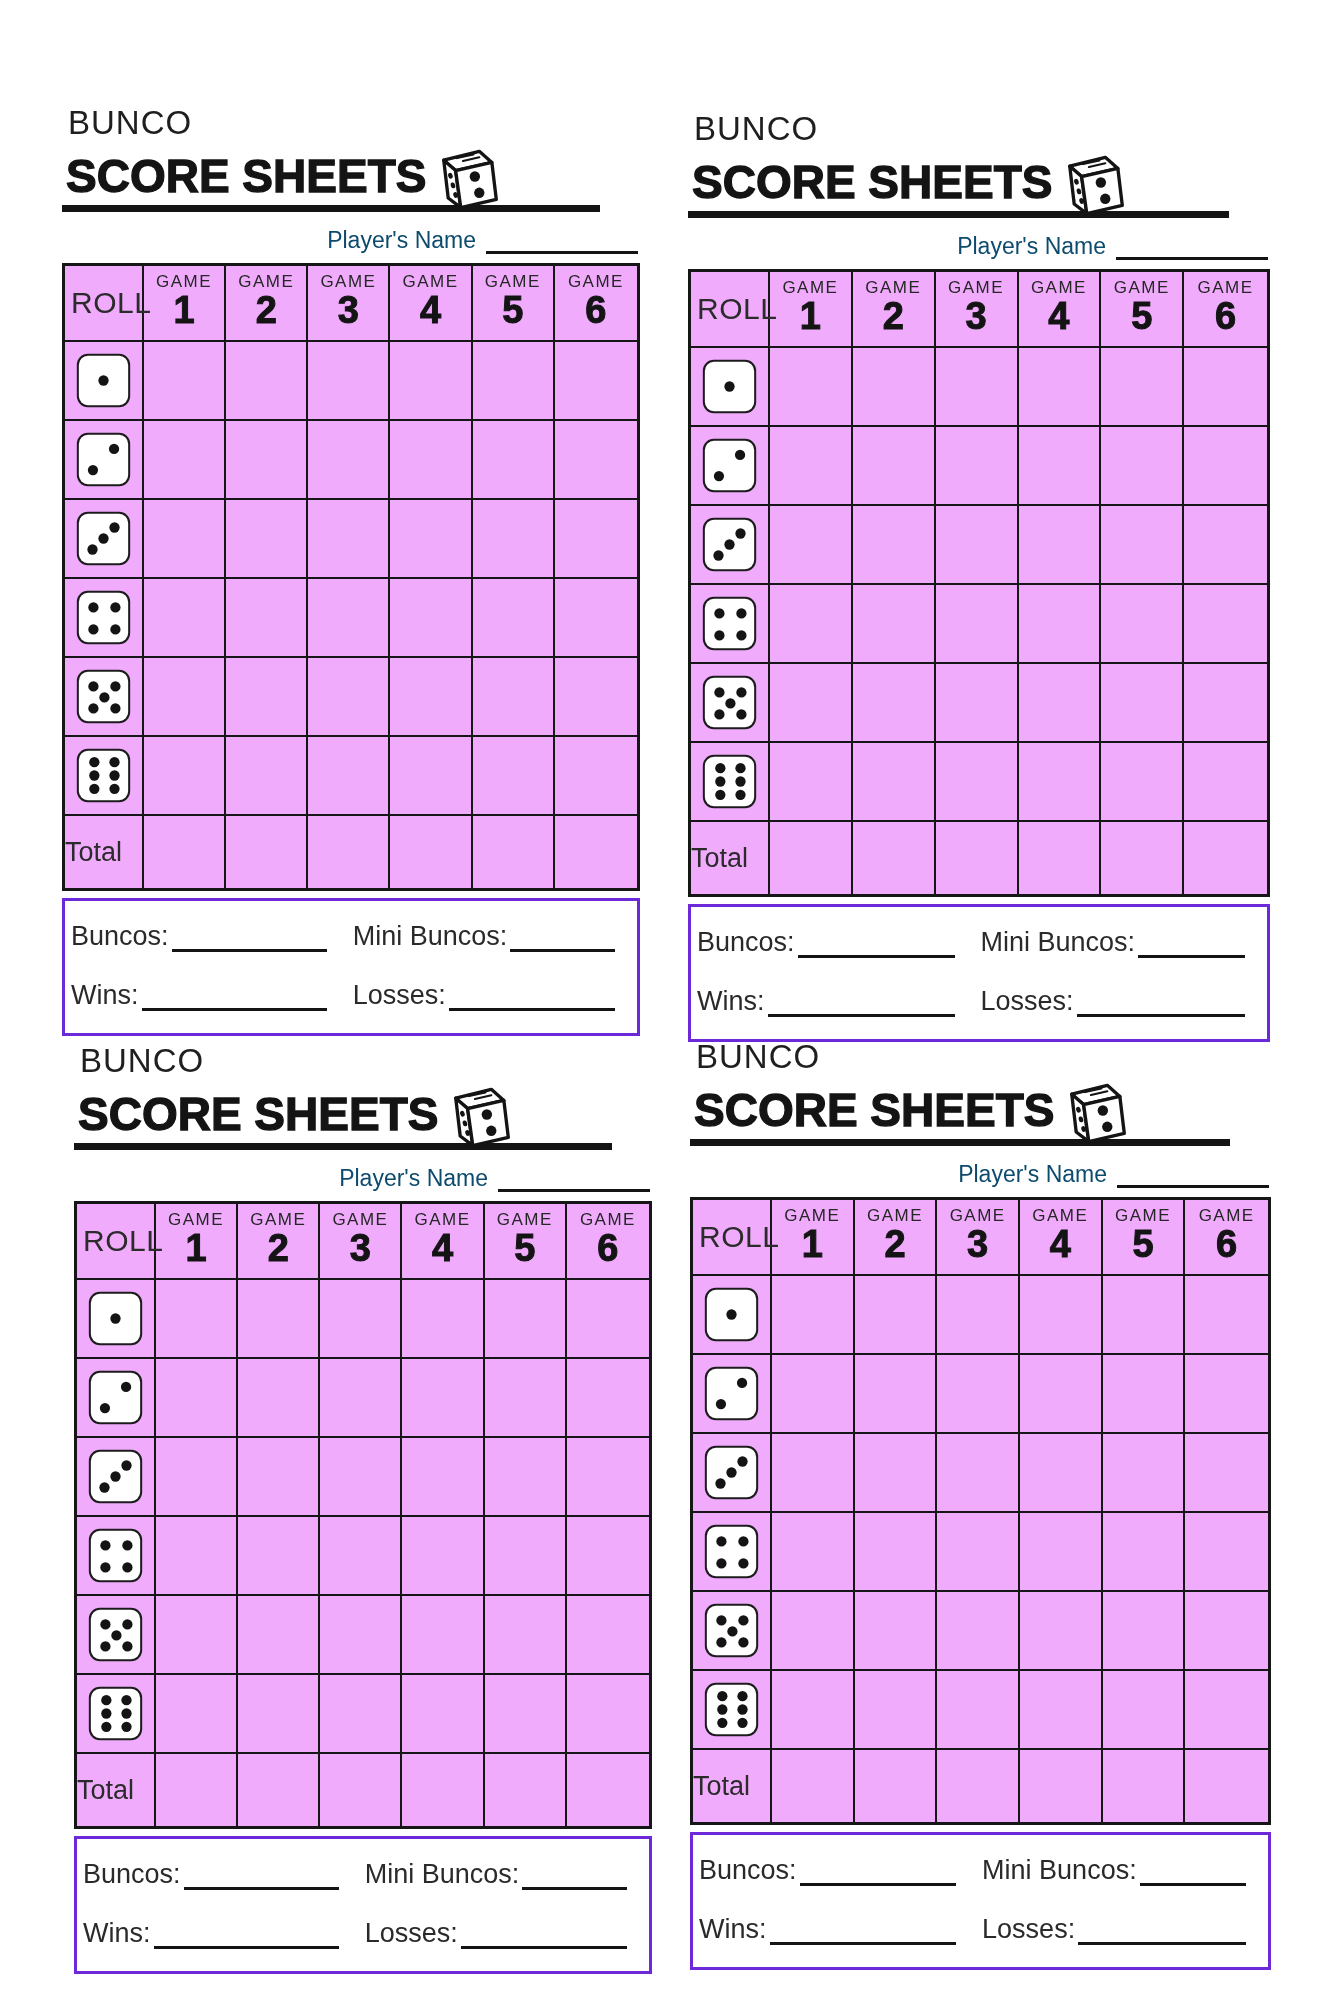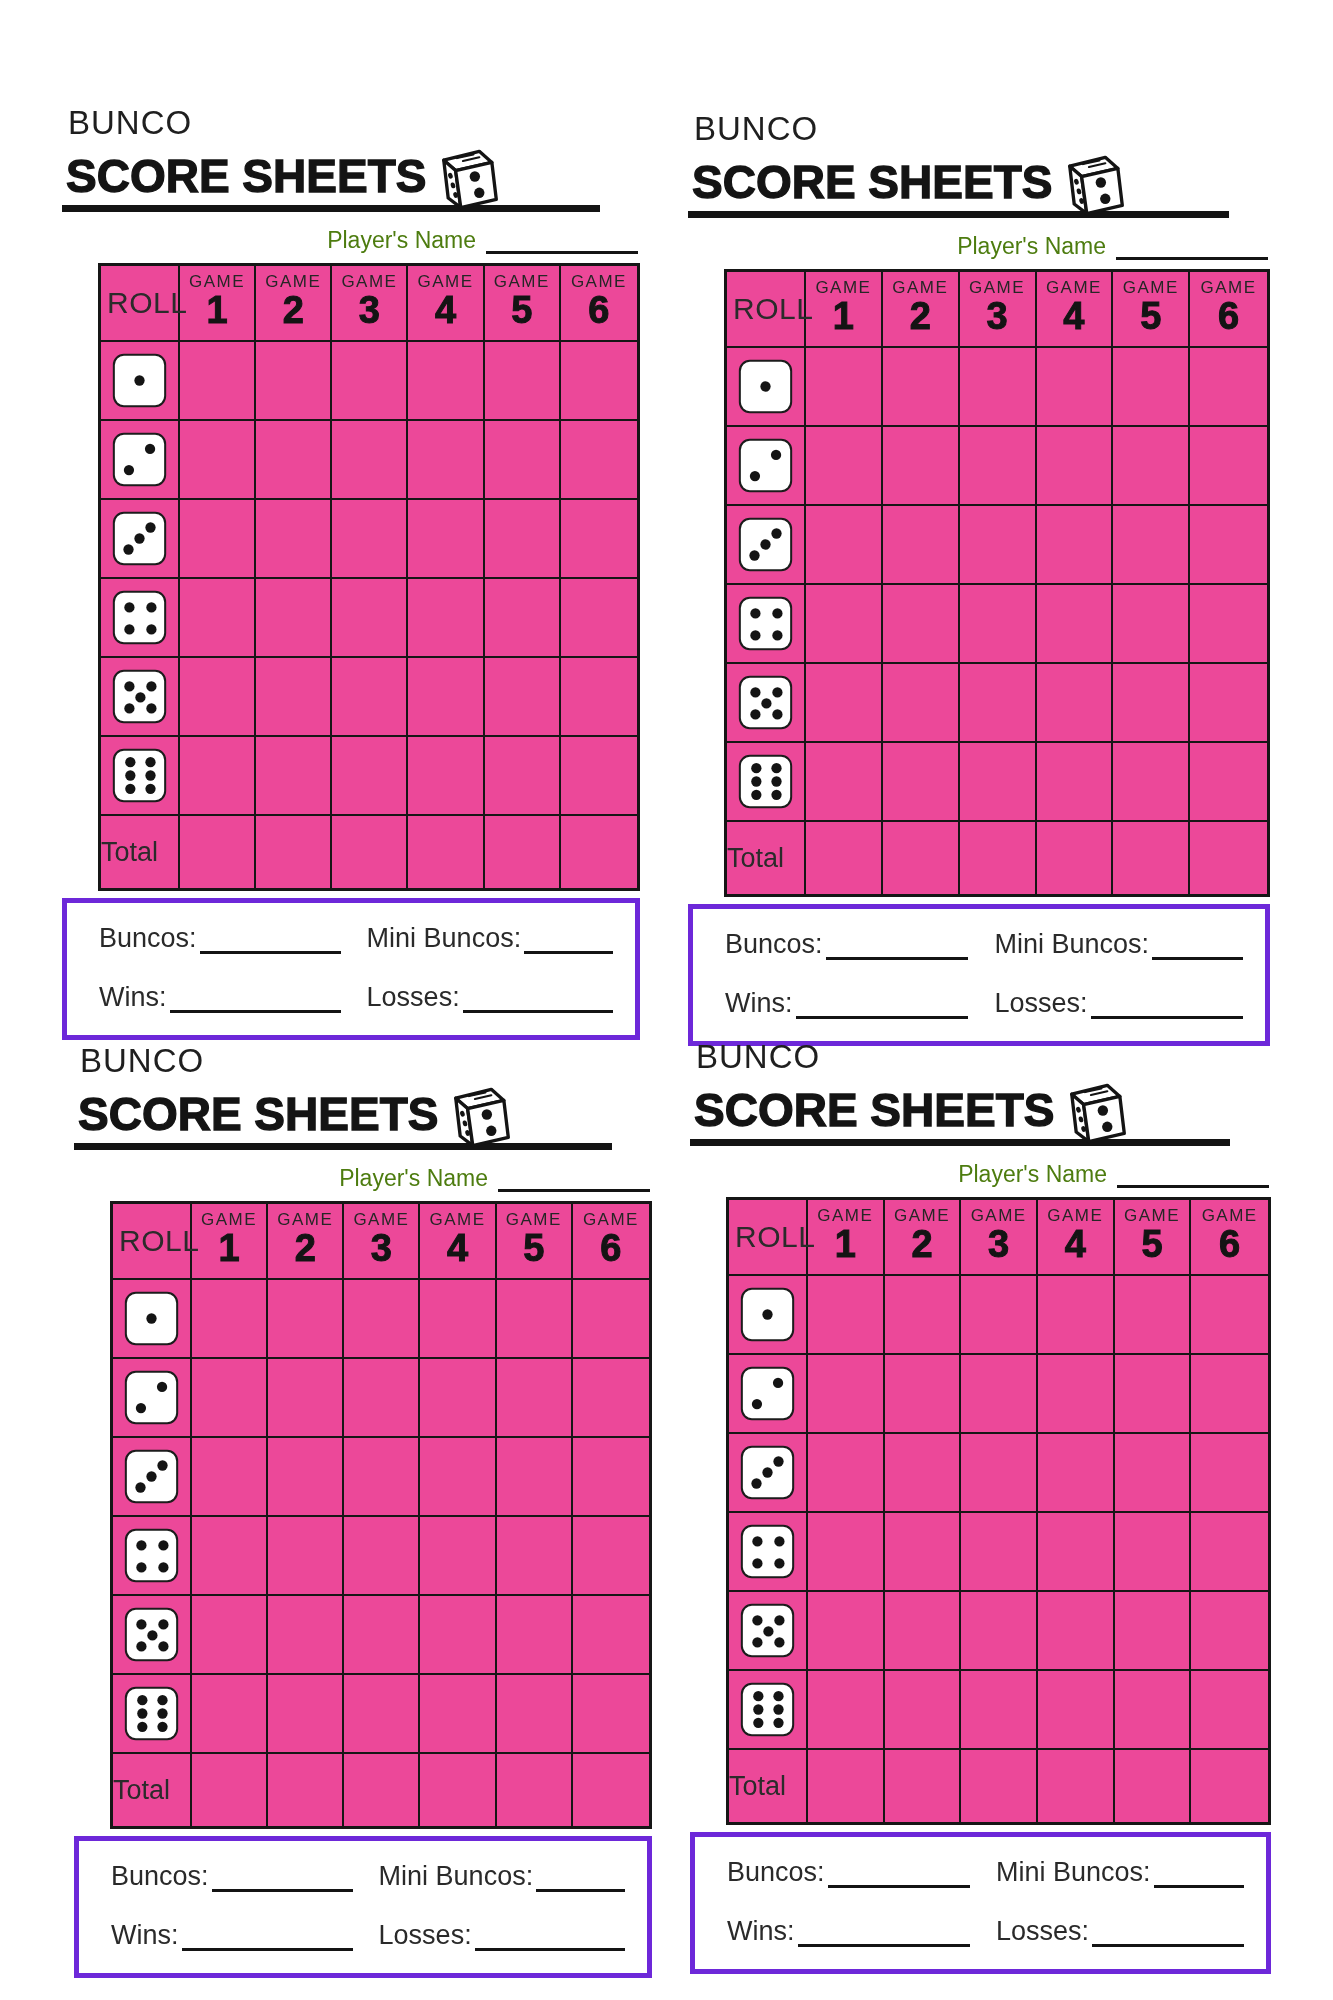--- a/index.html
+++ b/index.html
@@ -24,51 +24,50 @@
     margin:0;font-size:46px;line-height:0.95;font-weight:700;
     letter-spacing:0;color:#141414;-webkit-text-stroke:1.3px #141414;
     white-space:nowrap;
   }
   .die-icon{display:inline-block;position:relative;z-index:2;margin-bottom:-18px;}
   .die-icon svg{display:block;}
   .rule{height:7px;background:#141414;width:93%;margin-top:6px;position:relative;z-index:1;}
 
   .player-row{
     display:flex;justify-content:flex-end;align-items:flex-end;
-    margin:15px 2px 9px 0;font-size:23px;color:#4d7c0f;
+    margin:15px 2px 9px 0;font-size:23px;color:#0c4a6e;
   }
   .player-line{width:152px;border-bottom:3px solid #141414;height:1.0em;margin-left:10px;}
 
   .grid{
     display:grid;
     grid-template-columns:79px repeat(6,1fr);
     grid-template-rows:76px repeat(6,79px) 72px;
     border:3px solid #161616;
-    background:#ec4899;
-    margin-left:36px;
+    background:#f0abfc;
   }
   .cell{border-right:2px solid #161616;border-bottom:2px solid #161616;min-width:0;}
   .cell:nth-child(7n){border-right:none;}
   .cell.no-bottom{border-bottom:none;}
   .cell.head{display:flex;flex-direction:column;align-items:center;padding-top:7px;}
   .game-word{font-size:17px;letter-spacing:1.5px;color:#262626;line-height:1;}
   .game-num{font-size:38px;font-weight:700;-webkit-text-stroke:1px #141414;line-height:1.1;color:#141414;}
   .cell.roll-head{
     display:flex;align-items:center;justify-content:flex-start;
     padding-left:6px;font-size:30px;color:#2b2b2b;font-weight:400;letter-spacing:0.5px;
   }
   .cell.die-cell{display:flex;align-items:center;justify-content:center;}
   .cell.total-label{
     display:flex;align-items:center;padding-left:0;
     font-size:27px;color:#2b2b2b;
   }
 
   .summary{
-    border:5px solid #6d28d9;margin-top:7px;
-    padding:20px 22px 22px 32px;background:#fff;
+    border:3px solid #6d28d9;margin-top:7px;
+    padding:20px 22px 22px 6px;background:#fff;
   }
   .f-row{display:flex;align-items:flex-end;}
   .f-row + .f-row{margin-top:28px;}
   .f-item{display:flex;align-items:flex-end;flex:1;font-size:27px;color:#2a2a2a;white-space:nowrap;}
   .f-item.left{flex:0 0 47%;margin-right:26px;}
   .blank{flex:1;border-bottom:3px solid #141414;height:1em;margin-left:3px;min-width:60px;}
 </style>
 </head>
 <body>
 

